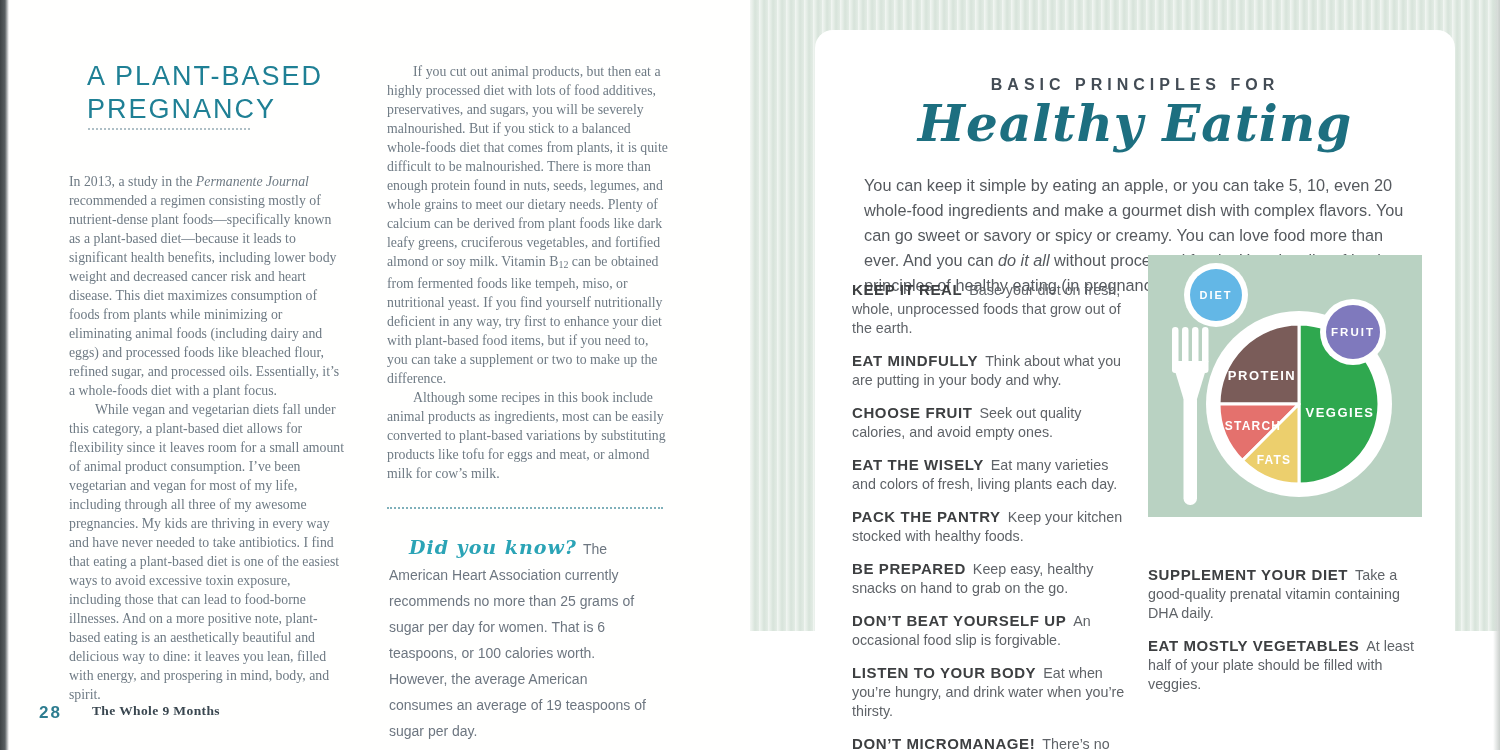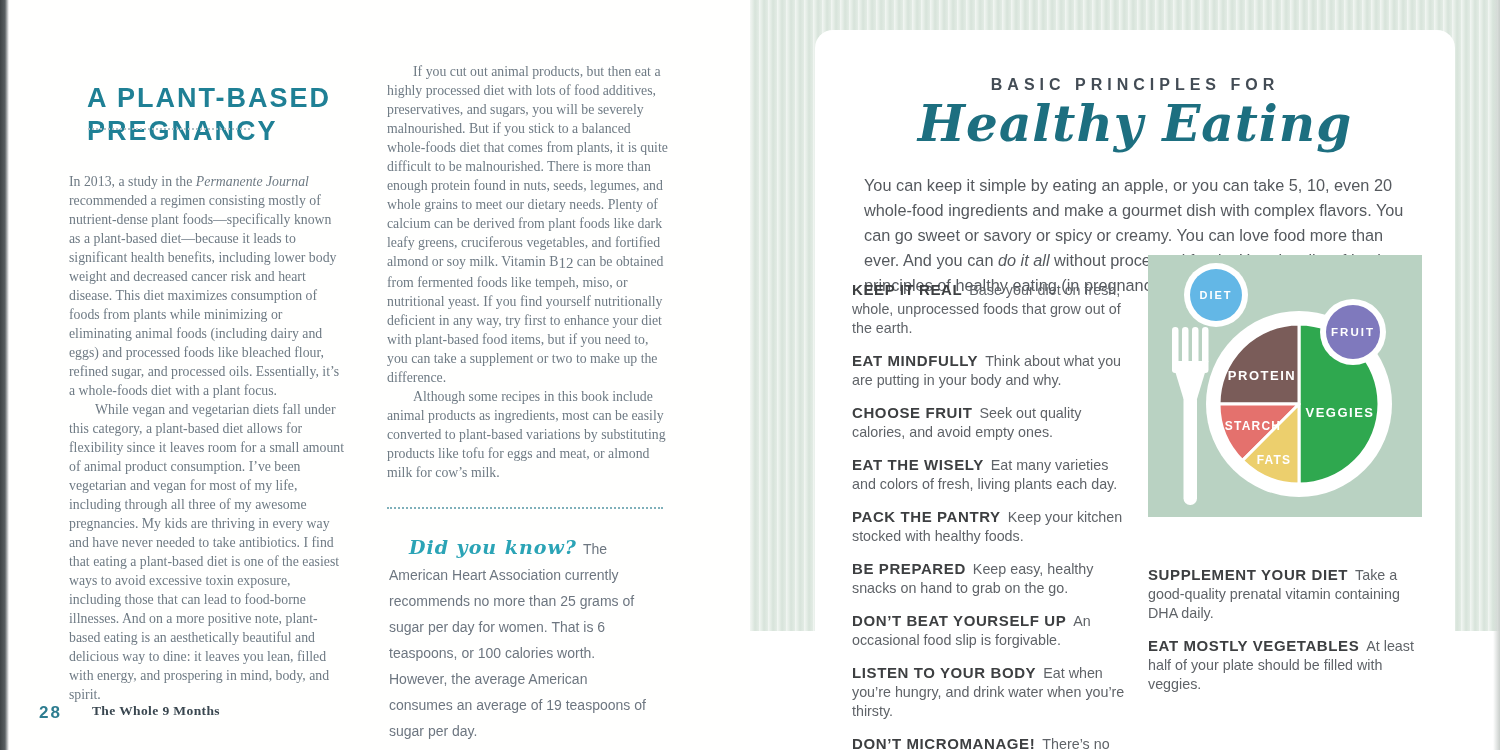--- a/index.html
+++ b/index.html
@@ -8,32 +8,32 @@
 
   
   .edge-left{position:absolute;left:0;top:0;width:9px;height:750px;
     background:linear-gradient(90deg,#3e4345 0%,#5a6062 55%,rgba(110,115,117,0) 100%);z-index:5;}
   .edge-right{position:absolute;right:0;top:0;width:7px;height:750px;
     background:linear-gradient(270deg,#c9cecb 0%,rgba(201,206,203,0) 100%);z-index:5;}
 
   
   .left-page{position:absolute;left:9px;top:0;width:741px;height:750px;background:#fffffe;}
   .page-title{position:absolute;left:78px;top:60px;width:290px;
-    font-family:"Liberation Sans",sans-serif;font-weight:bold;font-size:27px;line-height:1.22;
-    letter-spacing:2px;color:#1f8095;margin-top:22px;}
+    font-family:"Liberation Sans",sans-serif;font-weight:normal;font-size:27px;line-height:1.22;
+    letter-spacing:2px;color:#1f8095;}
   .title-rule{position:absolute;left:79px;top:128px;width:162px;height:0;
     border-top:2px dotted #aebfc6;}
   .serif-col{position:absolute;font-family:"Liberation Serif","DejaVu Serif",serif;
     font-size:13.8px;line-height:19px;color:#6e7a84;text-align:left;}
   .col1{left:60px;top:140px;width:276px;margin-top:32px;}
   .col2{left:378px;top:62px;width:284px;}
   .serif-col p{margin:0;}
   .serif-col p.indent{text-indent:26px;}
   .serif-col .ital{font-style:italic;}
-  sub.vsub{font-size:15px;vertical-align:-2px;}
+  sub.vsub{font-size:10px;vertical-align:-2px;}
 
   .dyk-rule{position:absolute;left:378px;top:507px;width:276px;height:0;border-top:2px dotted #7fb0ba;}
   .dyk{position:absolute;left:380px;top:520px;width:258px;
     font-family:"Liberation Sans",sans-serif;font-size:14px;line-height:26px;color:#6d7680;
     text-indent:20px;}
   .dyk-label{font-family:"DejaVu Serif",serif;font-style:italic;font-weight:bold;
     font-size:19px;color:#2ba4b6;letter-spacing:1px;margin-right:6px;}
 
   .footer-left{position:absolute;left:30px;top:703px;display:flex;align-items:flex-start;gap:30px;}
   .pageno{font-family:"Liberation Sans",sans-serif;font-weight:bold;font-size:17px;

